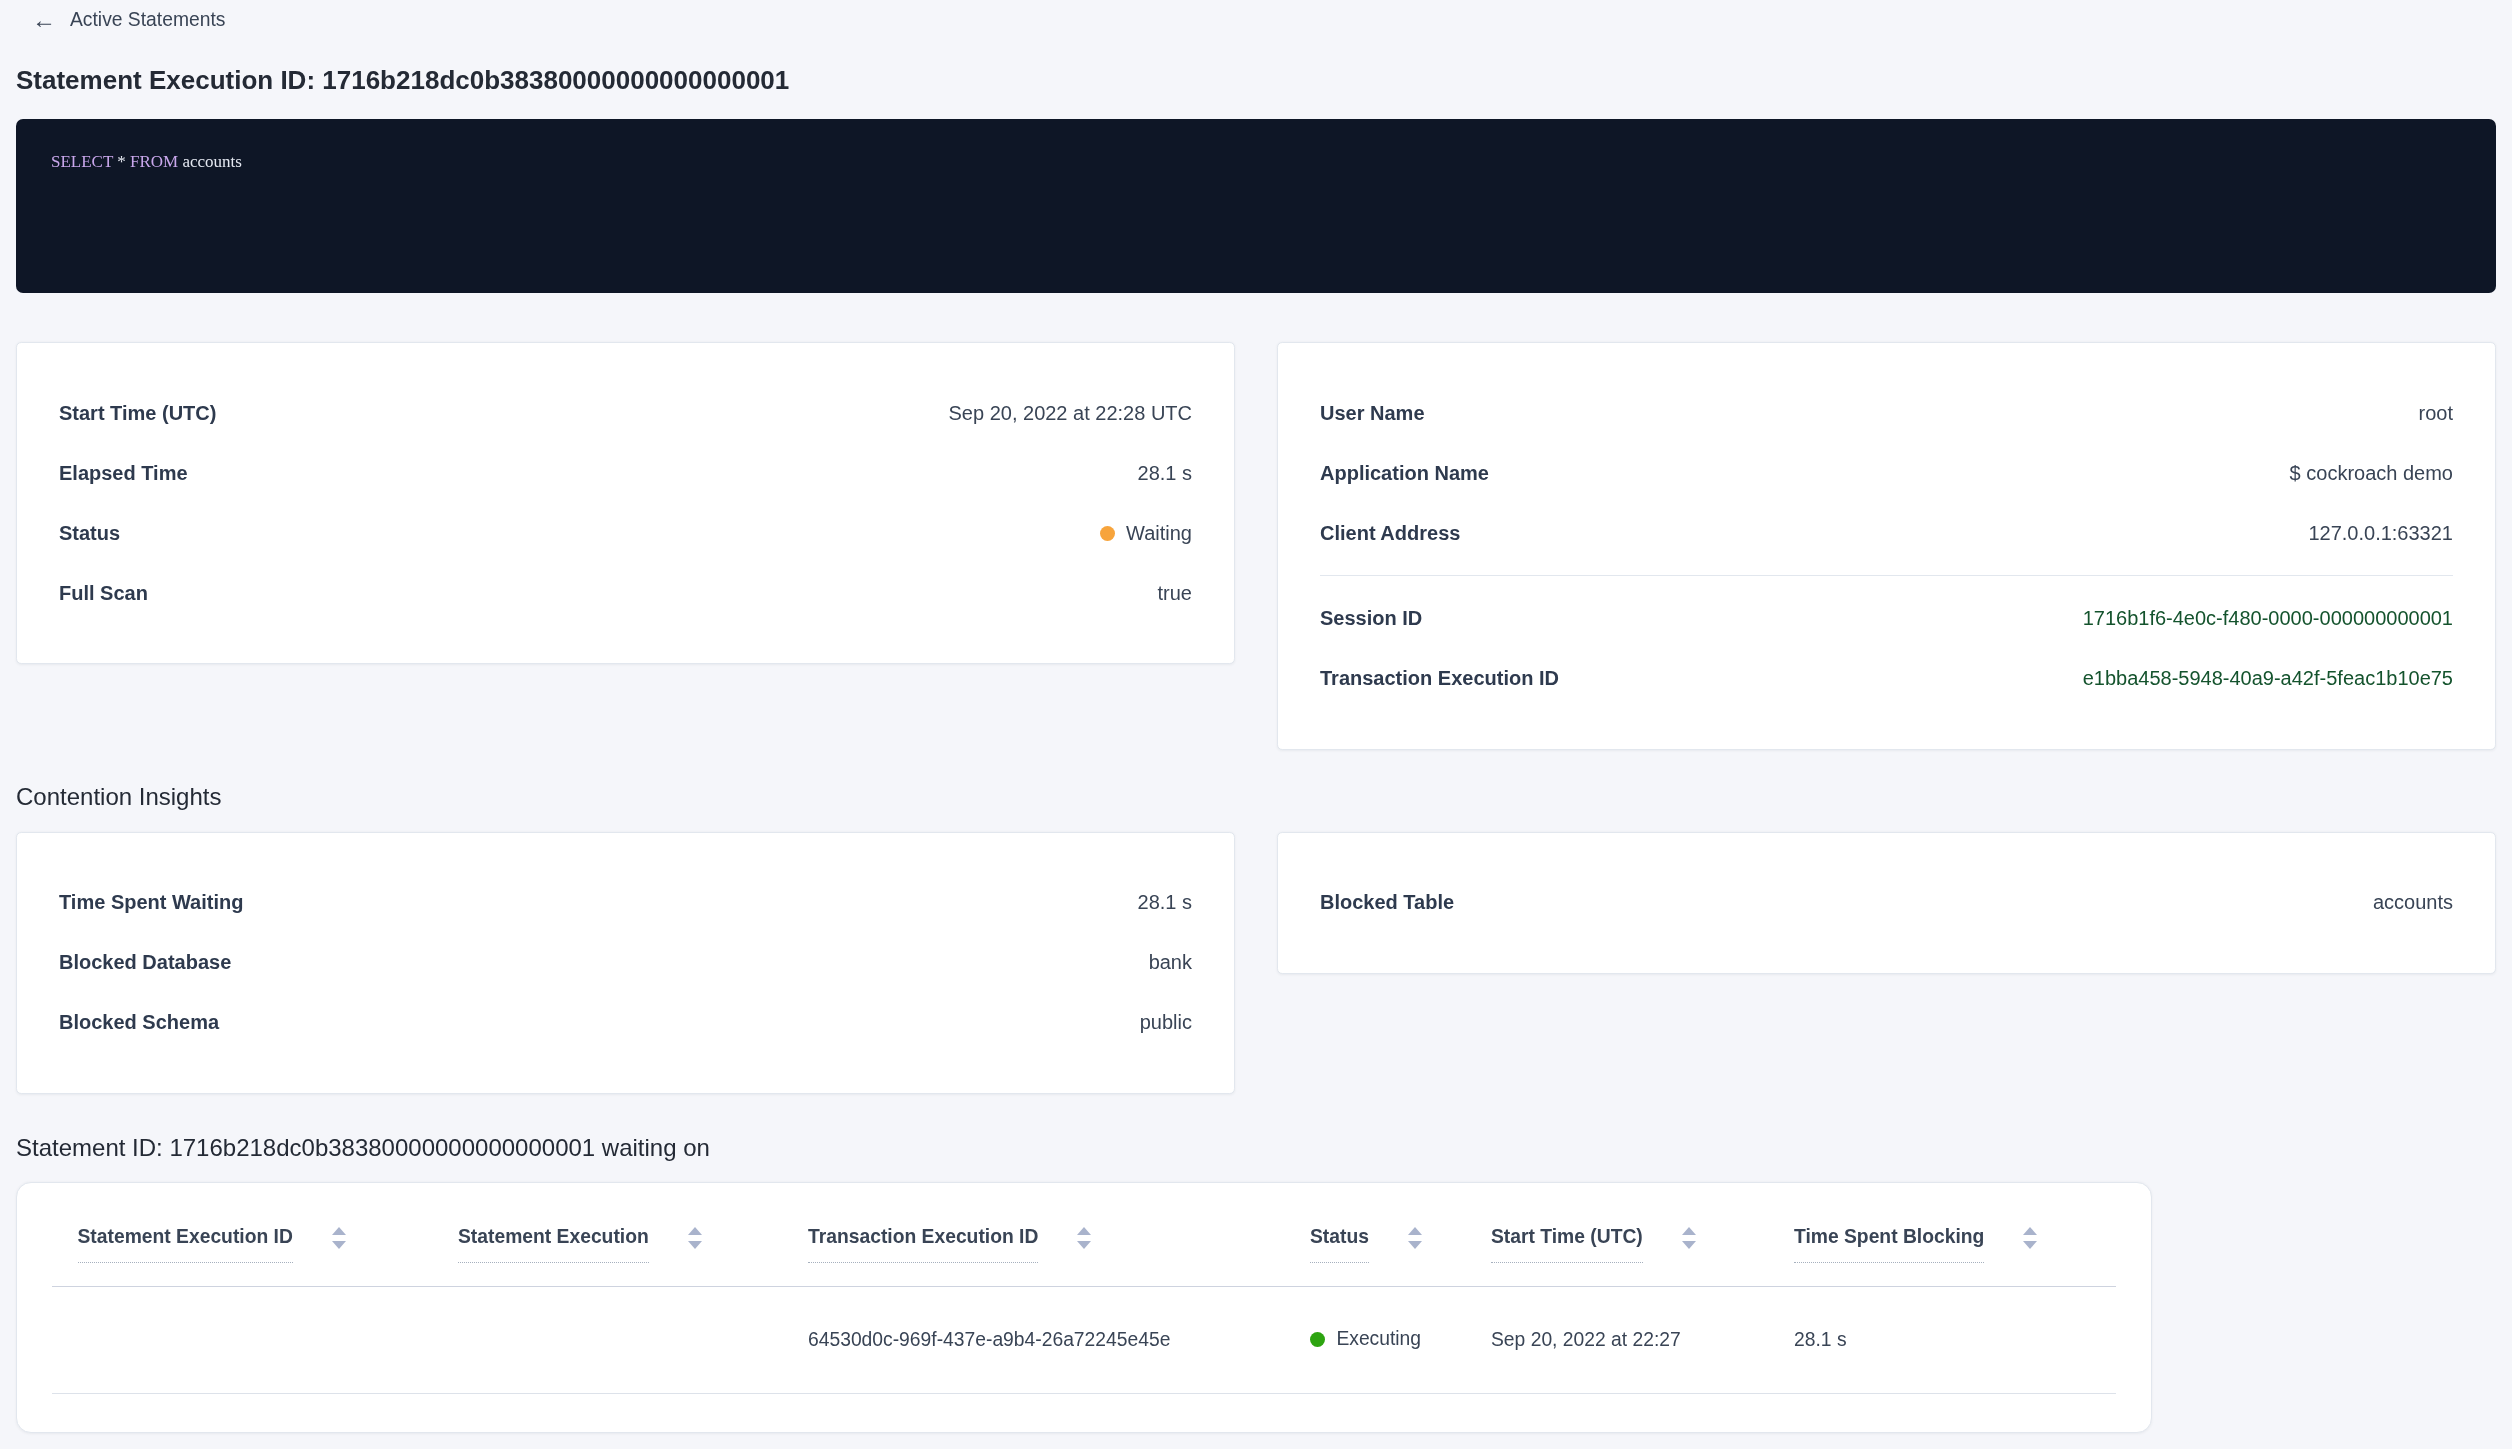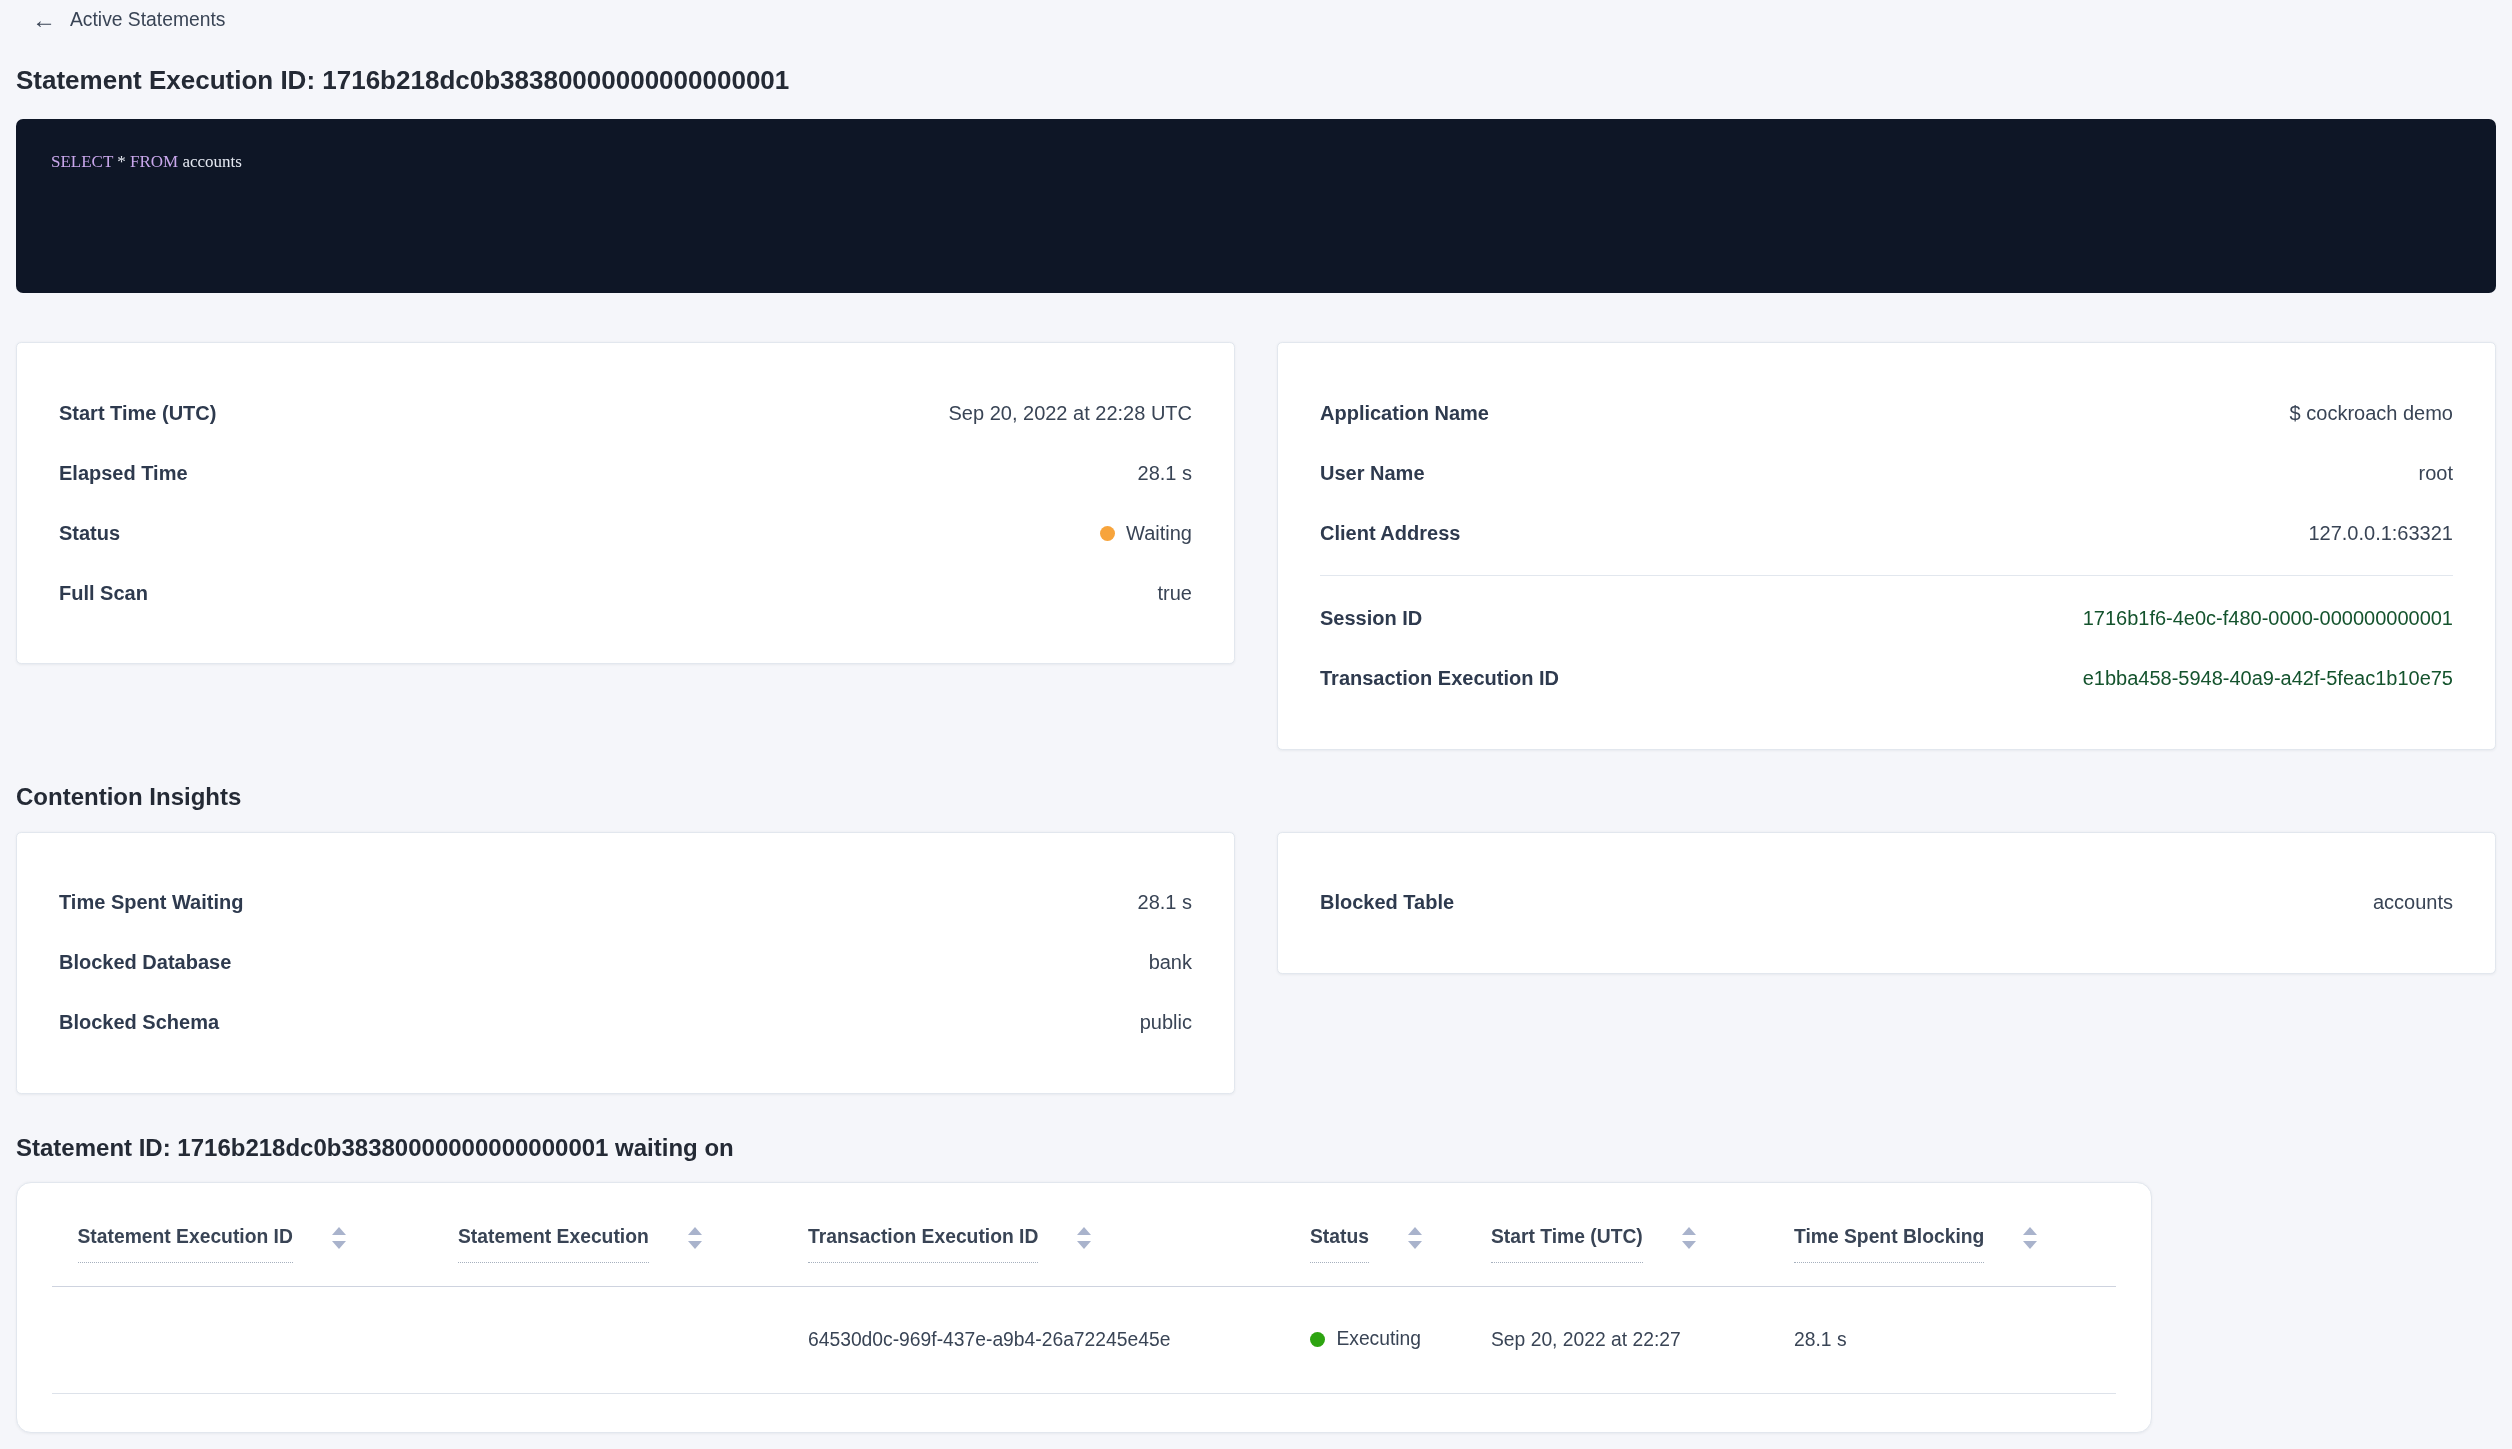--- a/index.html
+++ b/index.html
@@ -48,21 +48,21 @@
   .kv-label { font-size: 20px; font-weight: 700; color: #2E3A4E; }
   .kv-value { font-size: 20px; font-weight: 400; color: #394455; text-align: right; }
   .kv-value.link { color: #14532d; text-decoration: none; cursor: pointer; }
   .card-divider { border: none; border-top: 0.9px solid #E2E7EE; margin: 12.3px 0; }
 
   .status-chip { display: inline-flex; align-items: center; gap: 11.4px; }
   .status-dot { width: 15px; height: 15px; border-radius: 50%; display: inline-block; flex: 0 0 auto; }
 
   .section-heading {
     margin-top: 32px; margin-bottom: 20px;
-    font-size: 24px; line-height: 30px; font-weight: 700; color: #242A35;
+    font-size: 24px; line-height: 30px; font-weight: 400; color: #242A35;
   }
 
   
   .table-card {
     background: #FFFFFF; border: 0.9px solid #E2E7EE; border-radius: 15px;
     box-shadow: 0 0.9px 2.6px rgba(56, 66, 92, 0.07);
     width: 2136px; padding: 0 35px 38px 35px; margin-bottom: 0;
   }
   table { width: 100%; border-collapse: collapse; table-layout: fixed; }
   col.c1 { width: 406px; } col.c2 { width: 350px; } col.c3 { width: 502px; }
@@ -120,26 +120,26 @@
         </span>
       </div>
       <div class="kv-row">
         <span class="kv-label">Full Scan</span>
         <span class="kv-value">true</span>
       </div>
     </section>
 
     <section class="card">
       <div class="kv-row">
+        <span class="kv-label">User Name</span>
+        <span class="kv-value">root</span>
+      </div>
+      <div class="kv-row">
         <span class="kv-label">Application Name</span>
         <span class="kv-value">$ cockroach demo</span>
-      </div>
-      <div class="kv-row">
-        <span class="kv-label">User Name</span>
-        <span class="kv-value">root</span>
       </div>
       <div class="kv-row">
         <span class="kv-label">Client Address</span>
         <span class="kv-value">127.0.0.1:63321</span>
       </div>
       <hr class="card-divider">
       <div class="kv-row">
         <span class="kv-label">Session ID</span>
         <a class="kv-value link">1716b1f6-4e0c-f480-0000-000000000001</a>
       </div>

